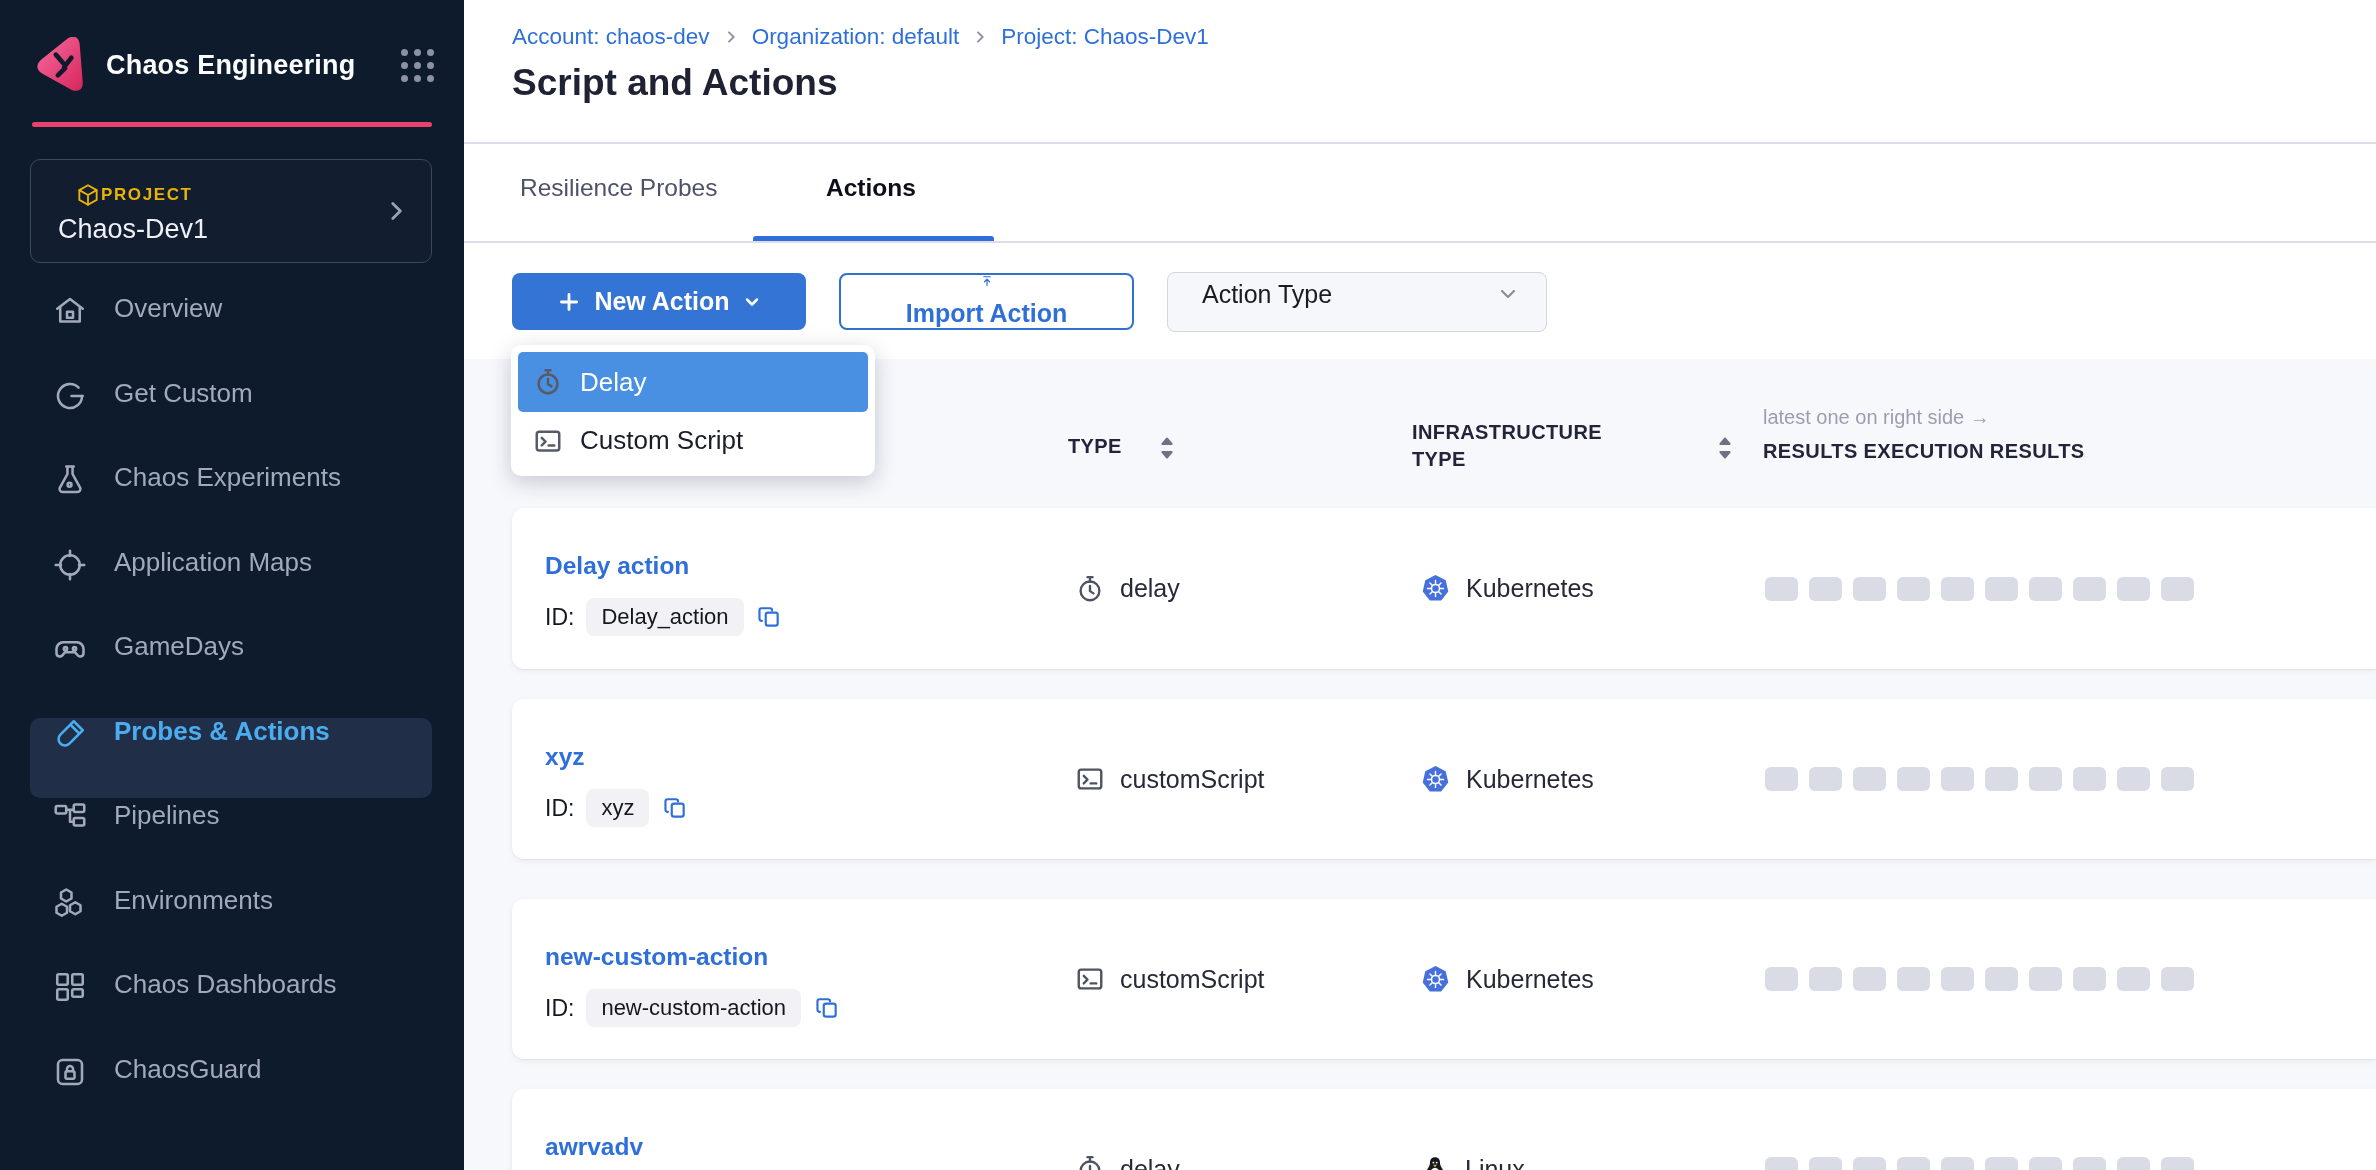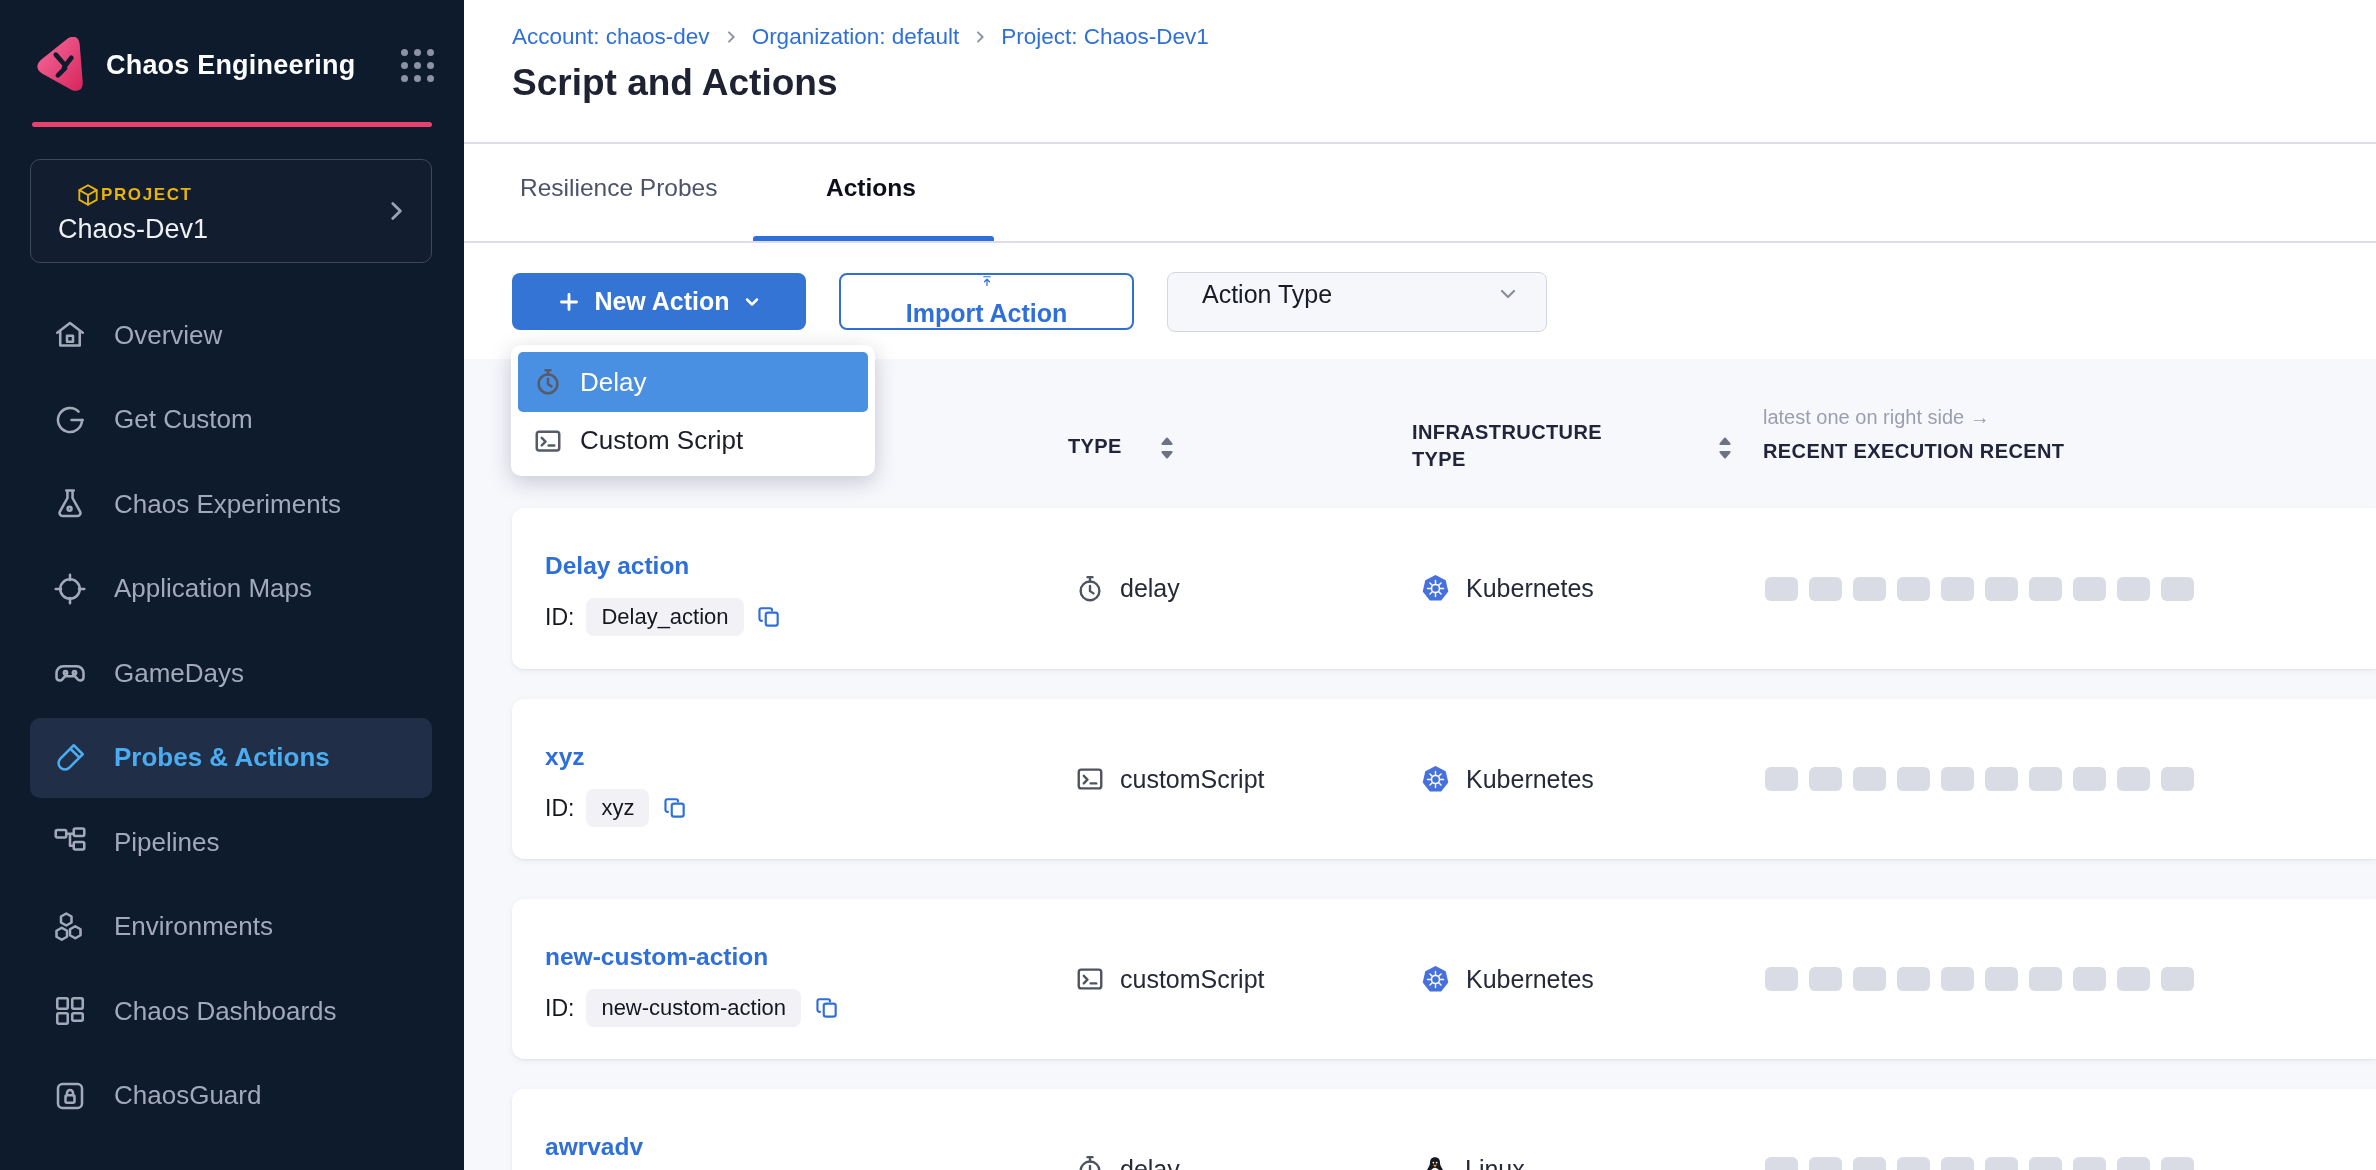--- a/index.html
+++ b/index.html
@@ -18,21 +18,21 @@
   .brand-name { margin-left:17px; font-size:27px; font-weight:700; color:#fbfcfe; letter-spacing:.2px;text-align:center; }
   .grid-icon { margin-left:auto; display:grid; grid-template-columns:repeat(3,7px); grid-template-rows:repeat(3,7px); gap:6px; cursor:pointer; }
   .grid-icon i { width:7px; height:7px; border-radius:50%; background:#8b92a3; }
   .brand-underline { position:absolute; left:32px; top:122px; width:400px; height:5px; border-radius:3px; background:#e8416d; }
   .project-card { position:absolute; left:30px; top:159px; width:402px; height:104px; border:1.5px solid #3c485c; border-radius:10px; background:#121d30; cursor:pointer; }
   .project-card .pc-head { position:absolute; left:44px; top:22px; display:flex; align-items:center; color:#eab308; }
   .project-card .pc-label { font-size:17px; font-weight:700; letter-spacing:1.6px; }
   .project-card .pc-name { position:absolute; left:27px; top:54px; font-size:27px; color:#eef1f6; }
   .project-card .pc-chev { position:absolute; right:22px; top:38px; color:#9aa2b2; }
   .nav { position:absolute; left:0; top:293px; width:464px; }
-  .nav-item { position:relative; height:84.5px; display:flex; align-items:center; padding-left:52px; color:#a2aab9; font-size:26px; cursor:pointer; }
+  .nav-item { position:relative; height:84.5px; display:flex; align-items:flex-start; padding-left:52px; color:#a2aab9; font-size:26px; cursor:pointer; }
   .nav-item .nav-ic { width:36px; height:36px; margin-right:26px; flex:0 0 auto; }
   .nav-item.active { color:#4bacf0; font-weight:700; }
   .nav-item.active::before { content:""; position:absolute; left:30px; right:32px; top:2px; bottom:2px; background:#202e47; border-radius:10px; z-index:0; }
   .nav-item > * { position:relative; z-index:1; }
 
   
   .main { position:absolute; left:464px; top:0; width:1912px; height:1170px; }
   .breadcrumb { position:absolute; left:48px; top:24px; display:flex; align-items:center; gap:13px; font-size:22.5px; }
   .breadcrumb a { color:#2e6fd9; text-decoration:none; cursor:pointer; }
   .crumb-sep { color:#8a92a6; }
@@ -267,21 +267,21 @@
       </svg>
   </button>
   <div class="th th-infra">INFRASTRUCTURE TYPE</div>
   <button class="sort-btn sort-infra">
     <svg width="24" height="30" viewBox="0 0 24 30">
         <path d="M12 5.5 16.6 11H7.4Z" fill="#6e7383" stroke="#6e7383" stroke-width="2" stroke-linejoin="round"></path>
         <path d="M12 24.5 7.4 19h9.2Z" fill="#6e7383" stroke="#6e7383" stroke-width="2" stroke-linejoin="round"></path>
       </svg>
   </button>
   <div class="th-hint">latest one on right side →</div>
-  <div class="th th-recent">RECENT EXECUTION RECENT</div>
+  <div class="th th-recent">RESULTS EXECUTION RESULTS</div>
 
   <div class="row-card row-1">
     <a class="row-title">Delay action</a>
     <div class="id-row">
       <span class="id-label">ID:</span>
       <span class="id-pill">Delay_action</span>
       <button class="copy-btn"><svg class="ic" width="26" height="26" viewBox="0 0 24 24" style="stroke-width:2">
             <rect x="9" y="8" width="11" height="12" rx="2"></rect>
             <path d="M5.5 15.5H5A1.8 1.8 0 0 1 3.2 13.7v-8A1.8 1.8 0 0 1 5 3.9h8a1.8 1.8 0 0 1 1.8 1.8V6"></path>
           </svg></button>

